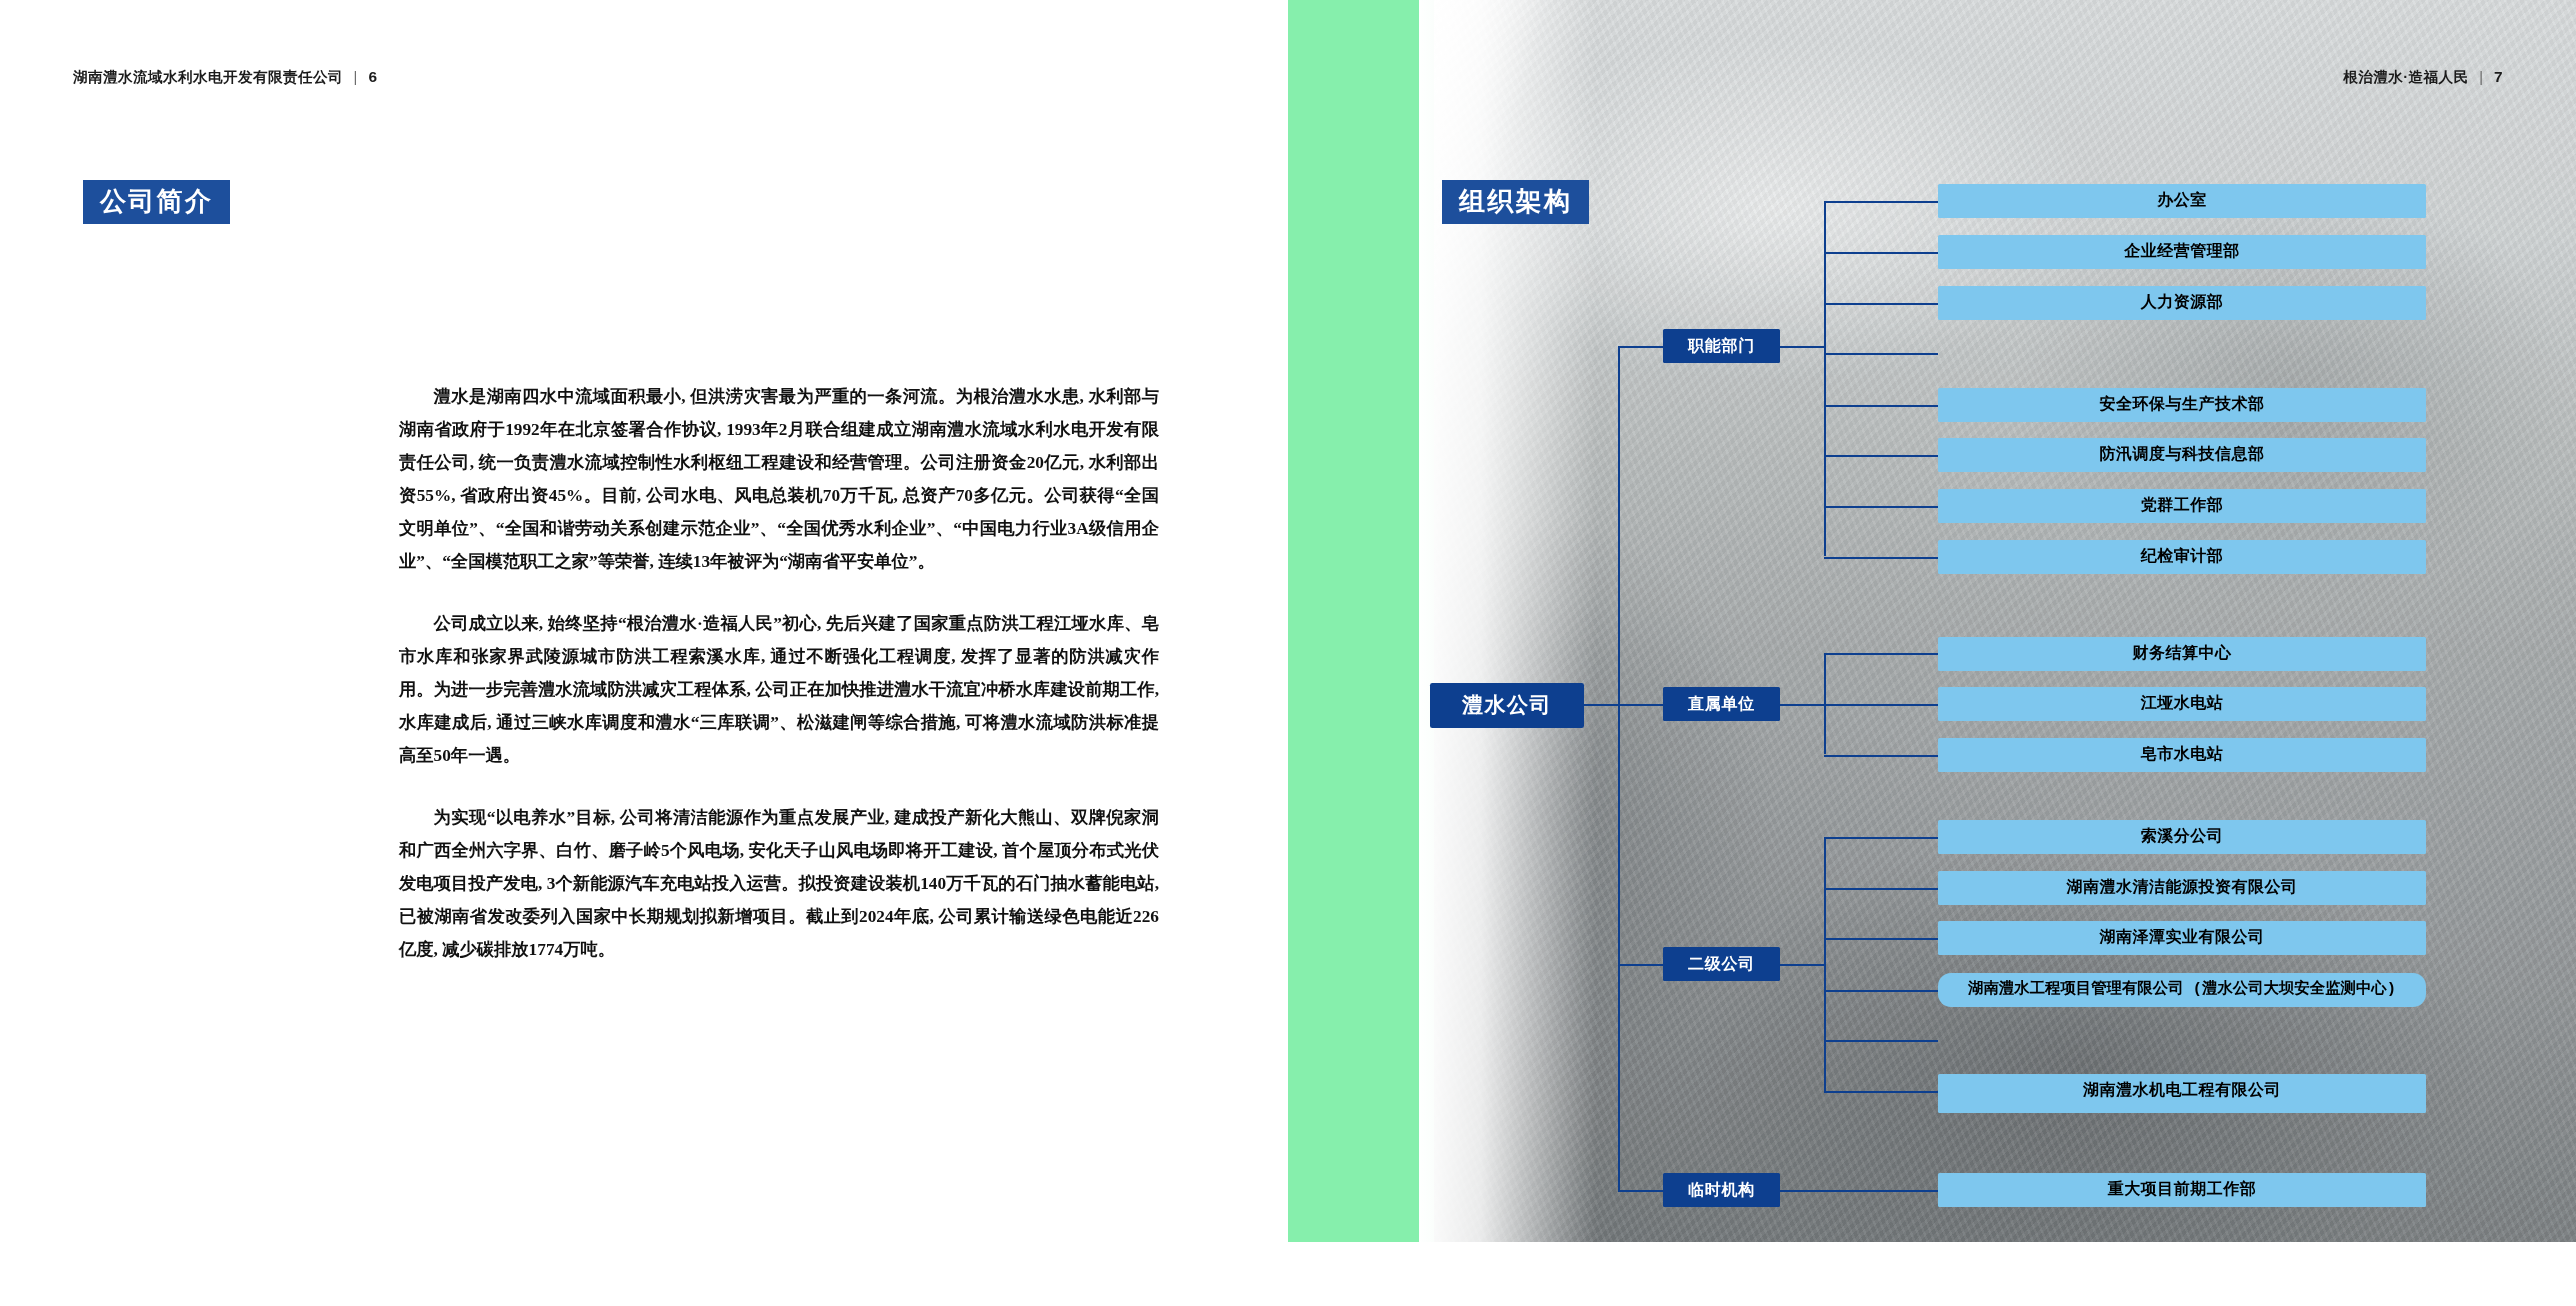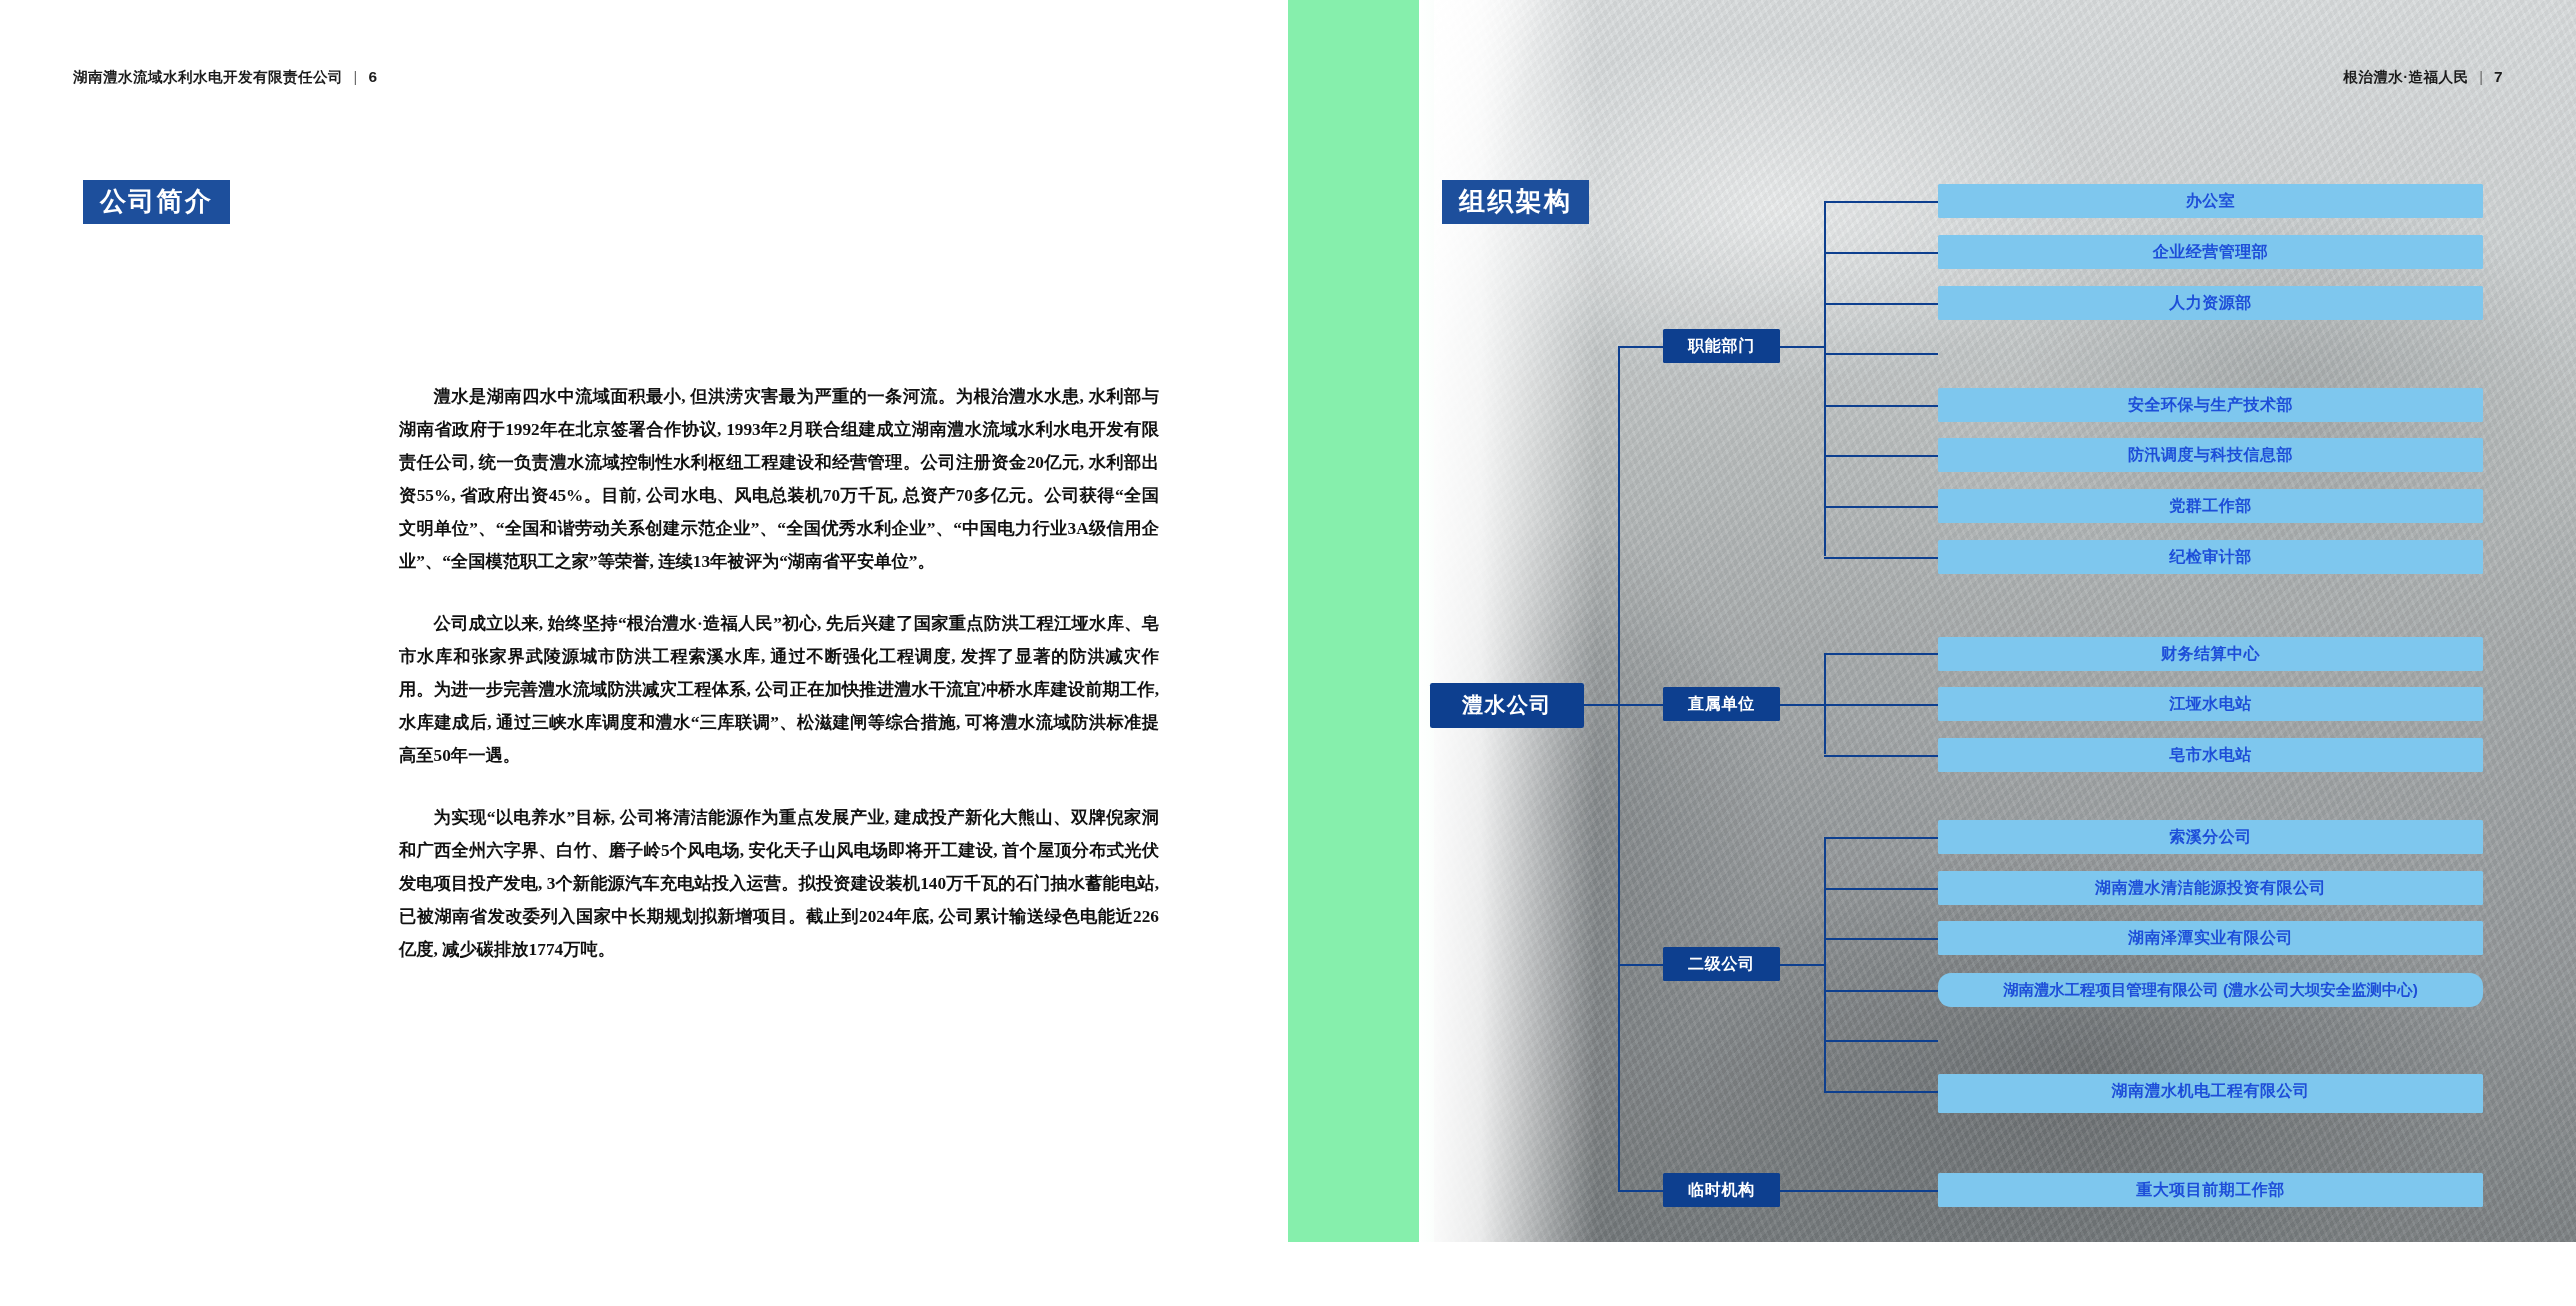--- a/index.html
+++ b/index.html
@@ -167,27 +167,28 @@
     background: #0d3f8f;
     color: #ffffff;
     font-size: 16px;
     letter-spacing: 0.8px;
     width: 117px;
     height: 34px;
     border-radius: 1.5px;
   }
   .node-leaf {
     background: #7ec7ee;
-    color: #1d4ed8;
+    color: #000000;
     font-size: 16px;
     letter-spacing: 0.5px;
     left: 1938px;
-    width: 545px;
+    width: 488px;
     height: 34px;
     border-radius: 1.5px;
+    font-family: Liberation Mono, monospace;
   }
   .node-leaf.wide-text { font-size: 15.4px; letter-spacing: 0; }
 
   
   .ln {
     position: absolute;
     background: #0d3f8f;
   }
   .ln-h { height: 1.5px; }
   .ln-v { width: 1.5px; }

